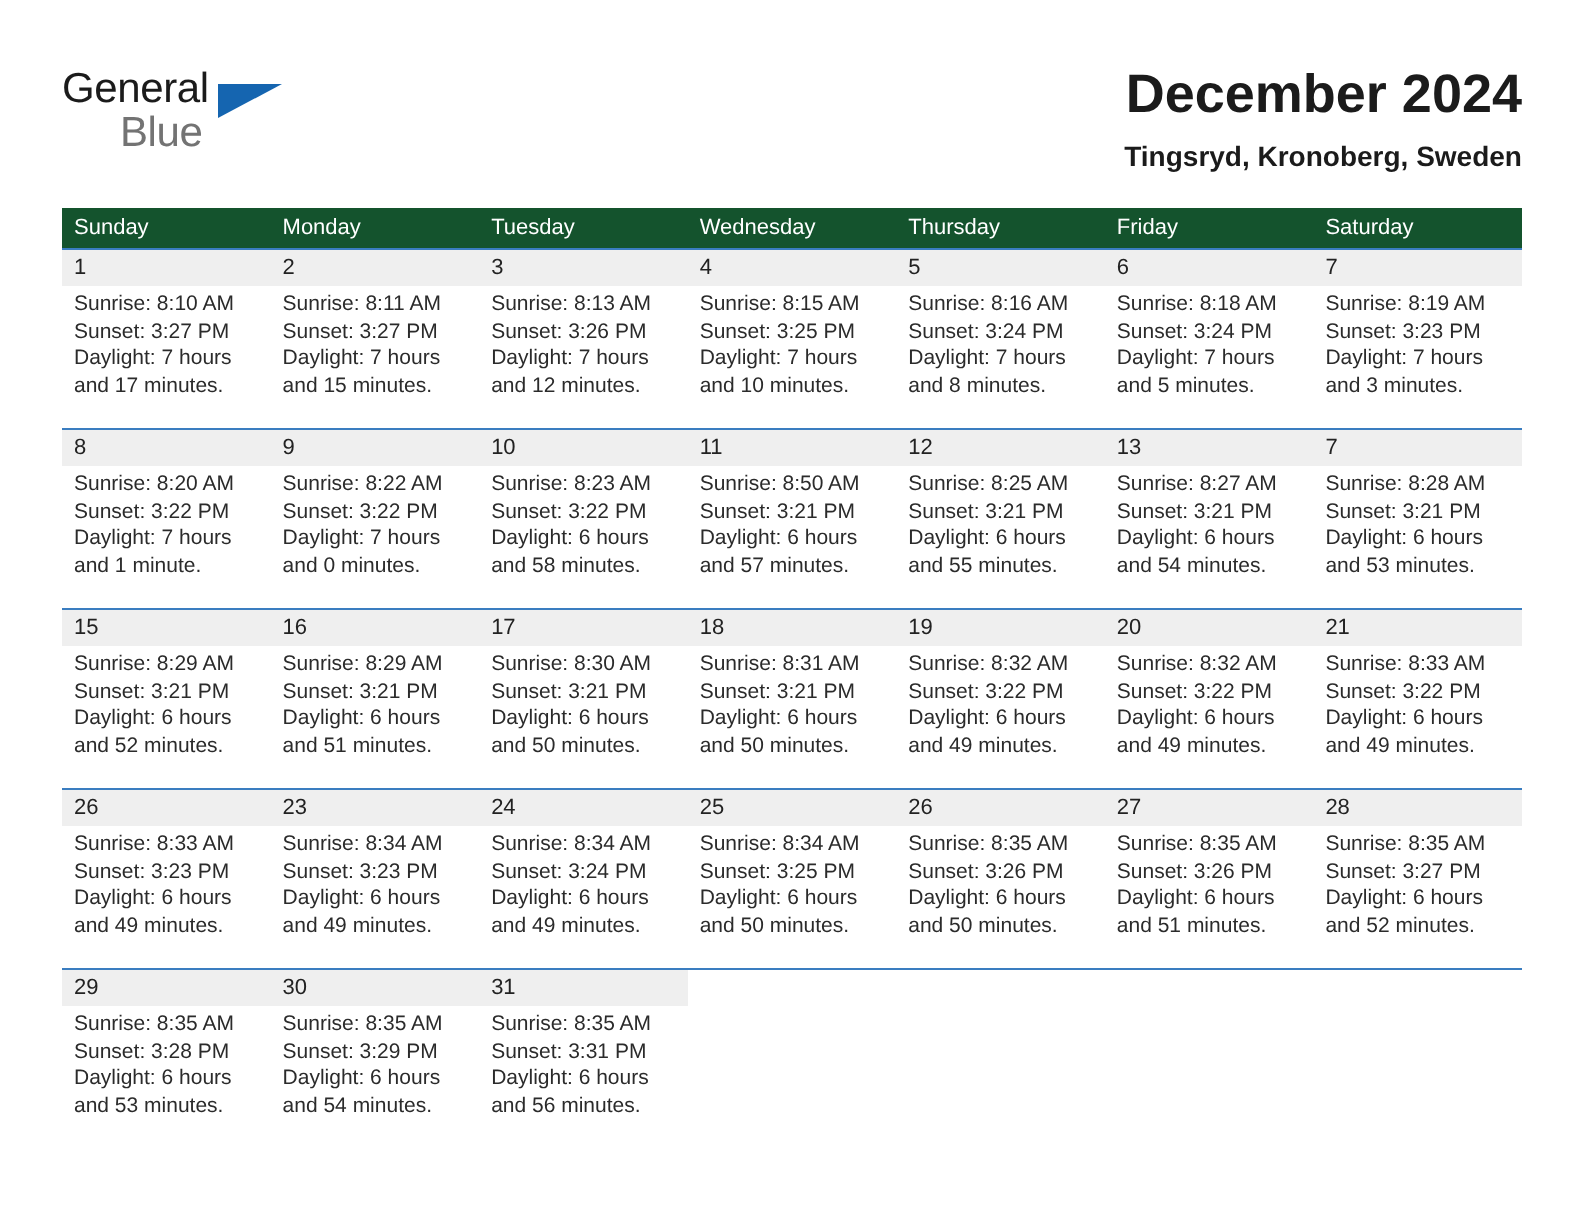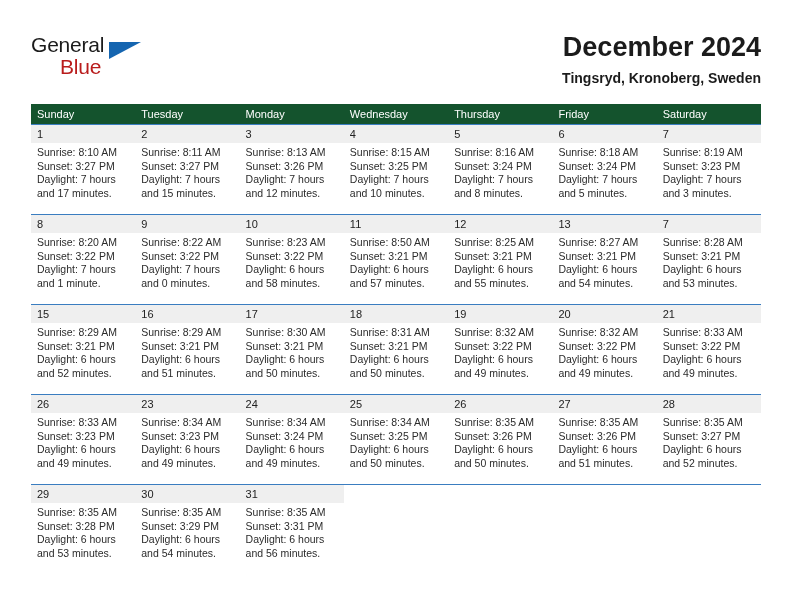--- a/index.html
+++ b/index.html
@@ -36,21 +36,21 @@
   .logo-general {
     font-size: 21px;
     color: #1b1b1b;
     letter-spacing: -0.2px;
     line-height: 22px;
     display: block;
     font-family: "Liberation Sans", sans-serif;
   }
   .logo-blue {
     font-size: 21px;
-    color: #b91c1c;
+    color: #737373;
     letter-spacing: -0.2px;
     line-height: 22px;
     display: block;
     margin-left: 29px;
     margin-top: 0px;
     font-family: "Liberation Sans", sans-serif;
   }
   .logo-tri {
     position: absolute;
     left: 78px;
@@ -153,22 +153,22 @@
       <div class="cal-title">December 2024</div>
       <div class="cal-sub">Tingsryd, Kronoberg, Sweden</div>
     </div>
 
   </div>
 
   <div class="calendar">
 
     <div class="weekdays">
       <div class="weekday">Sunday</div>
+      <div class="weekday">Monday</div>
       <div class="weekday">Tuesday</div>
-      <div class="weekday">Monday</div>
       <div class="weekday">Wednesday</div>
       <div class="weekday">Thursday</div>
       <div class="weekday">Friday</div>
       <div class="weekday">Saturday</div>
     </div>
 
     <div class="week">
       <div class="daycell">
         <div class="daynum-band">
             <span class="daynum">1</span>

